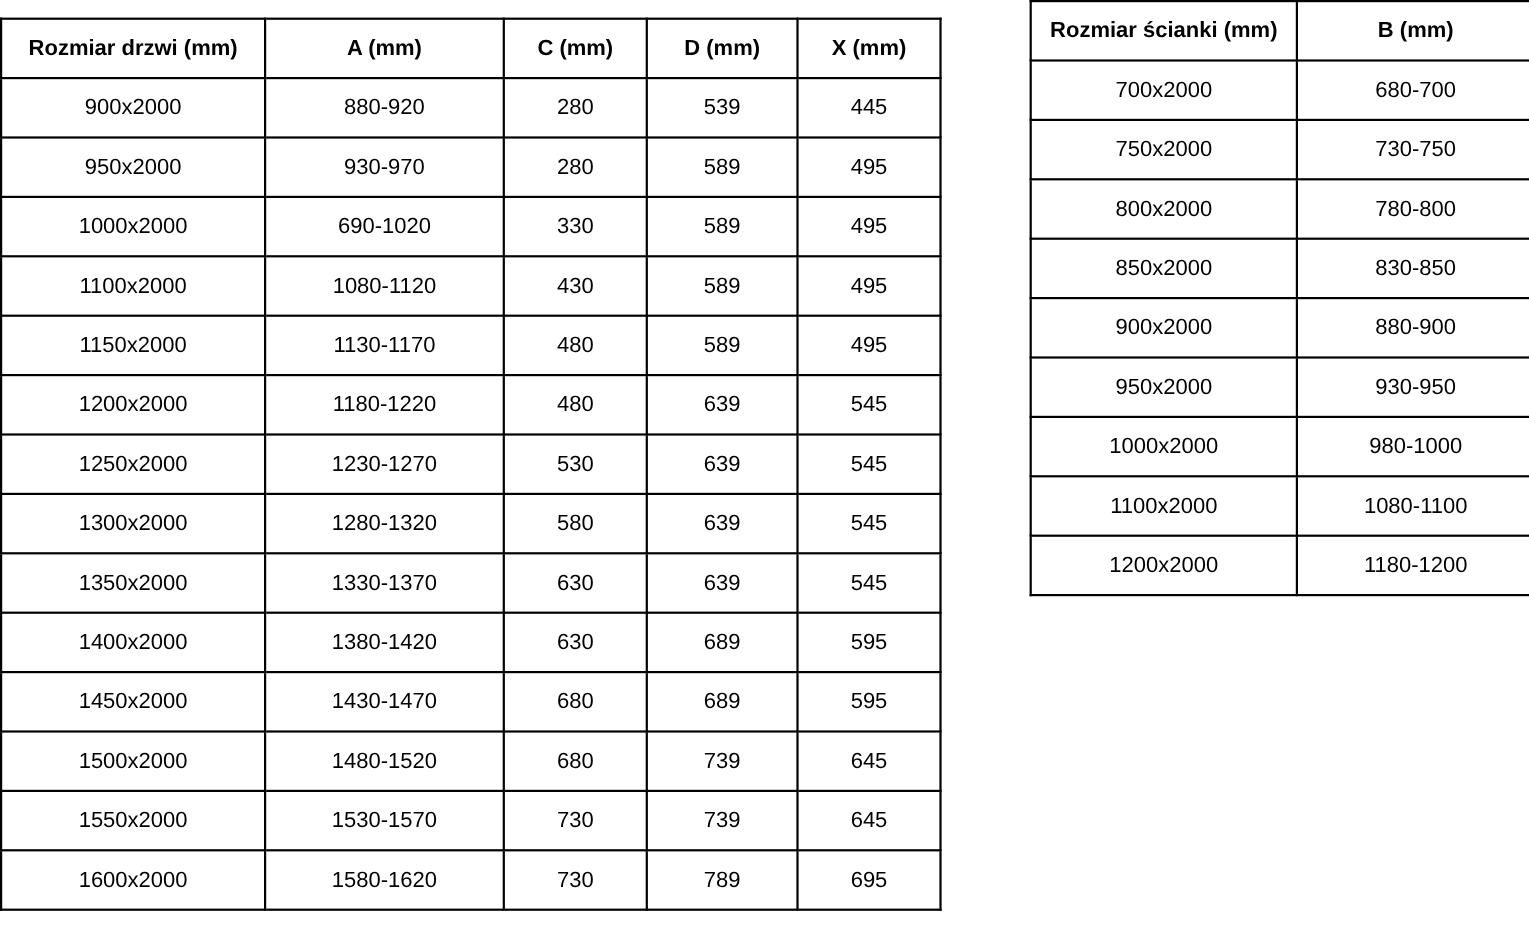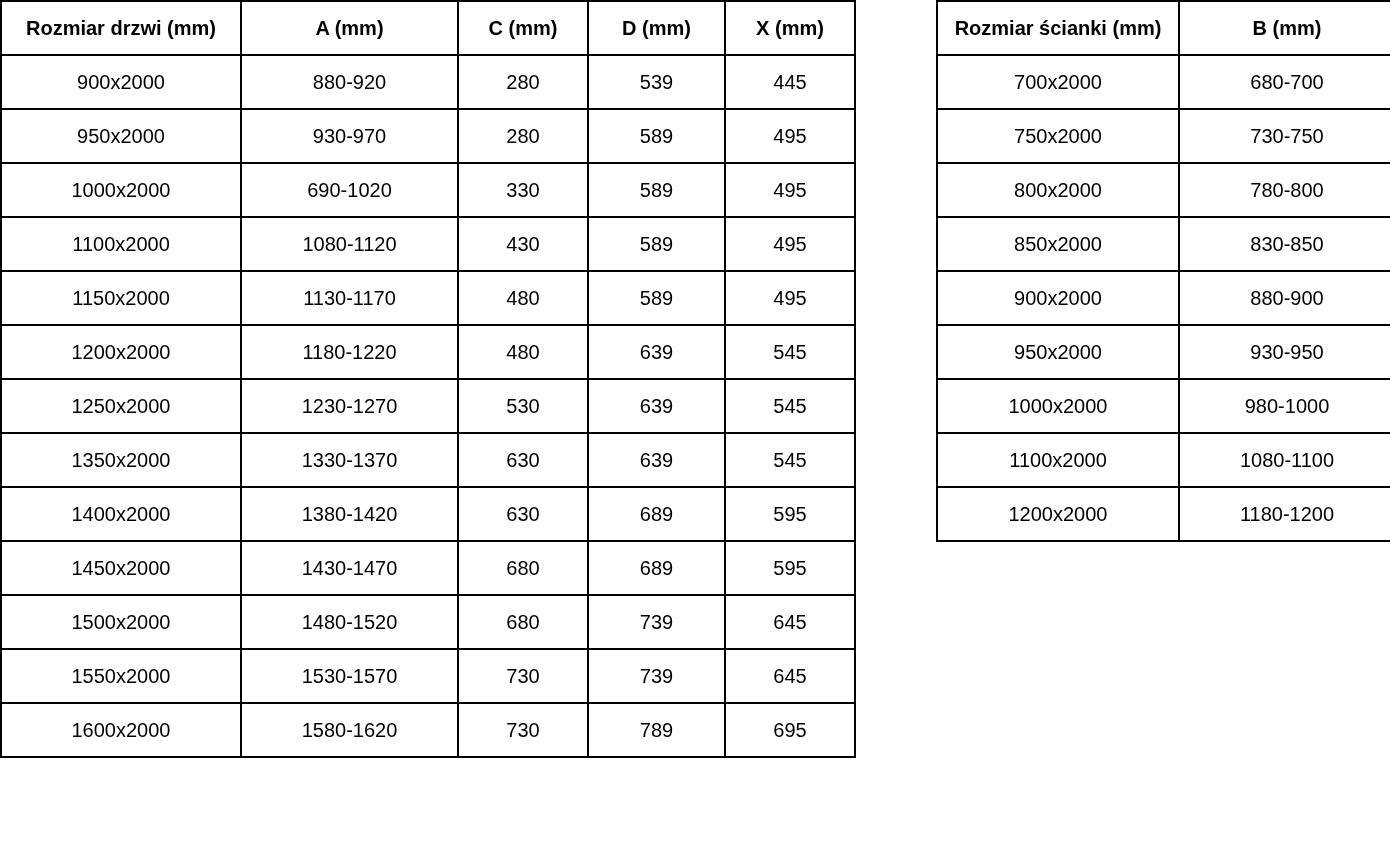--- a/index.html
+++ b/index.html
@@ -41,21 +41,21 @@
   table.dim-table td {
     font-weight: normal;
   }
   table.dim-table tr {
     height: 54px;
   }
 
   
   #door-table {
     left: 0;
-    top: 0;
+    top: 16px;
     width: 848px;
   }
   #door-table th:nth-child(1), #door-table td:nth-child(1) { width: 238px; }
   #door-table th:nth-child(2), #door-table td:nth-child(2) { width: 215px; text-align: center; }
   #door-table th:nth-child(3), #door-table td:nth-child(3) { width: 128px; }
   #door-table th:nth-child(4), #door-table td:nth-child(4) { width: 135px; }
   #door-table th:nth-child(5), #door-table td:nth-child(5) { width: 128px; margin-top: 32px; }
 
   
   #wall-table {
@@ -125,20 +125,27 @@
           <td>545</td>
         </tr>
         <tr>
           <td>1250x2000</td>
           <td>1230-1270</td>
           <td>530</td>
           <td>639</td>
           <td>545</td>
         </tr>
         <tr>
+          <td>1300x2000</td>
+          <td>1280-1320</td>
+          <td>580</td>
+          <td>639</td>
+          <td>545</td>
+        </tr>
+        <tr>
           <td>1350x2000</td>
           <td>1330-1370</td>
           <td>630</td>
           <td>639</td>
           <td>545</td>
         </tr>
         <tr>
           <td>1400x2000</td>
           <td>1380-1420</td>
           <td>630</td>

